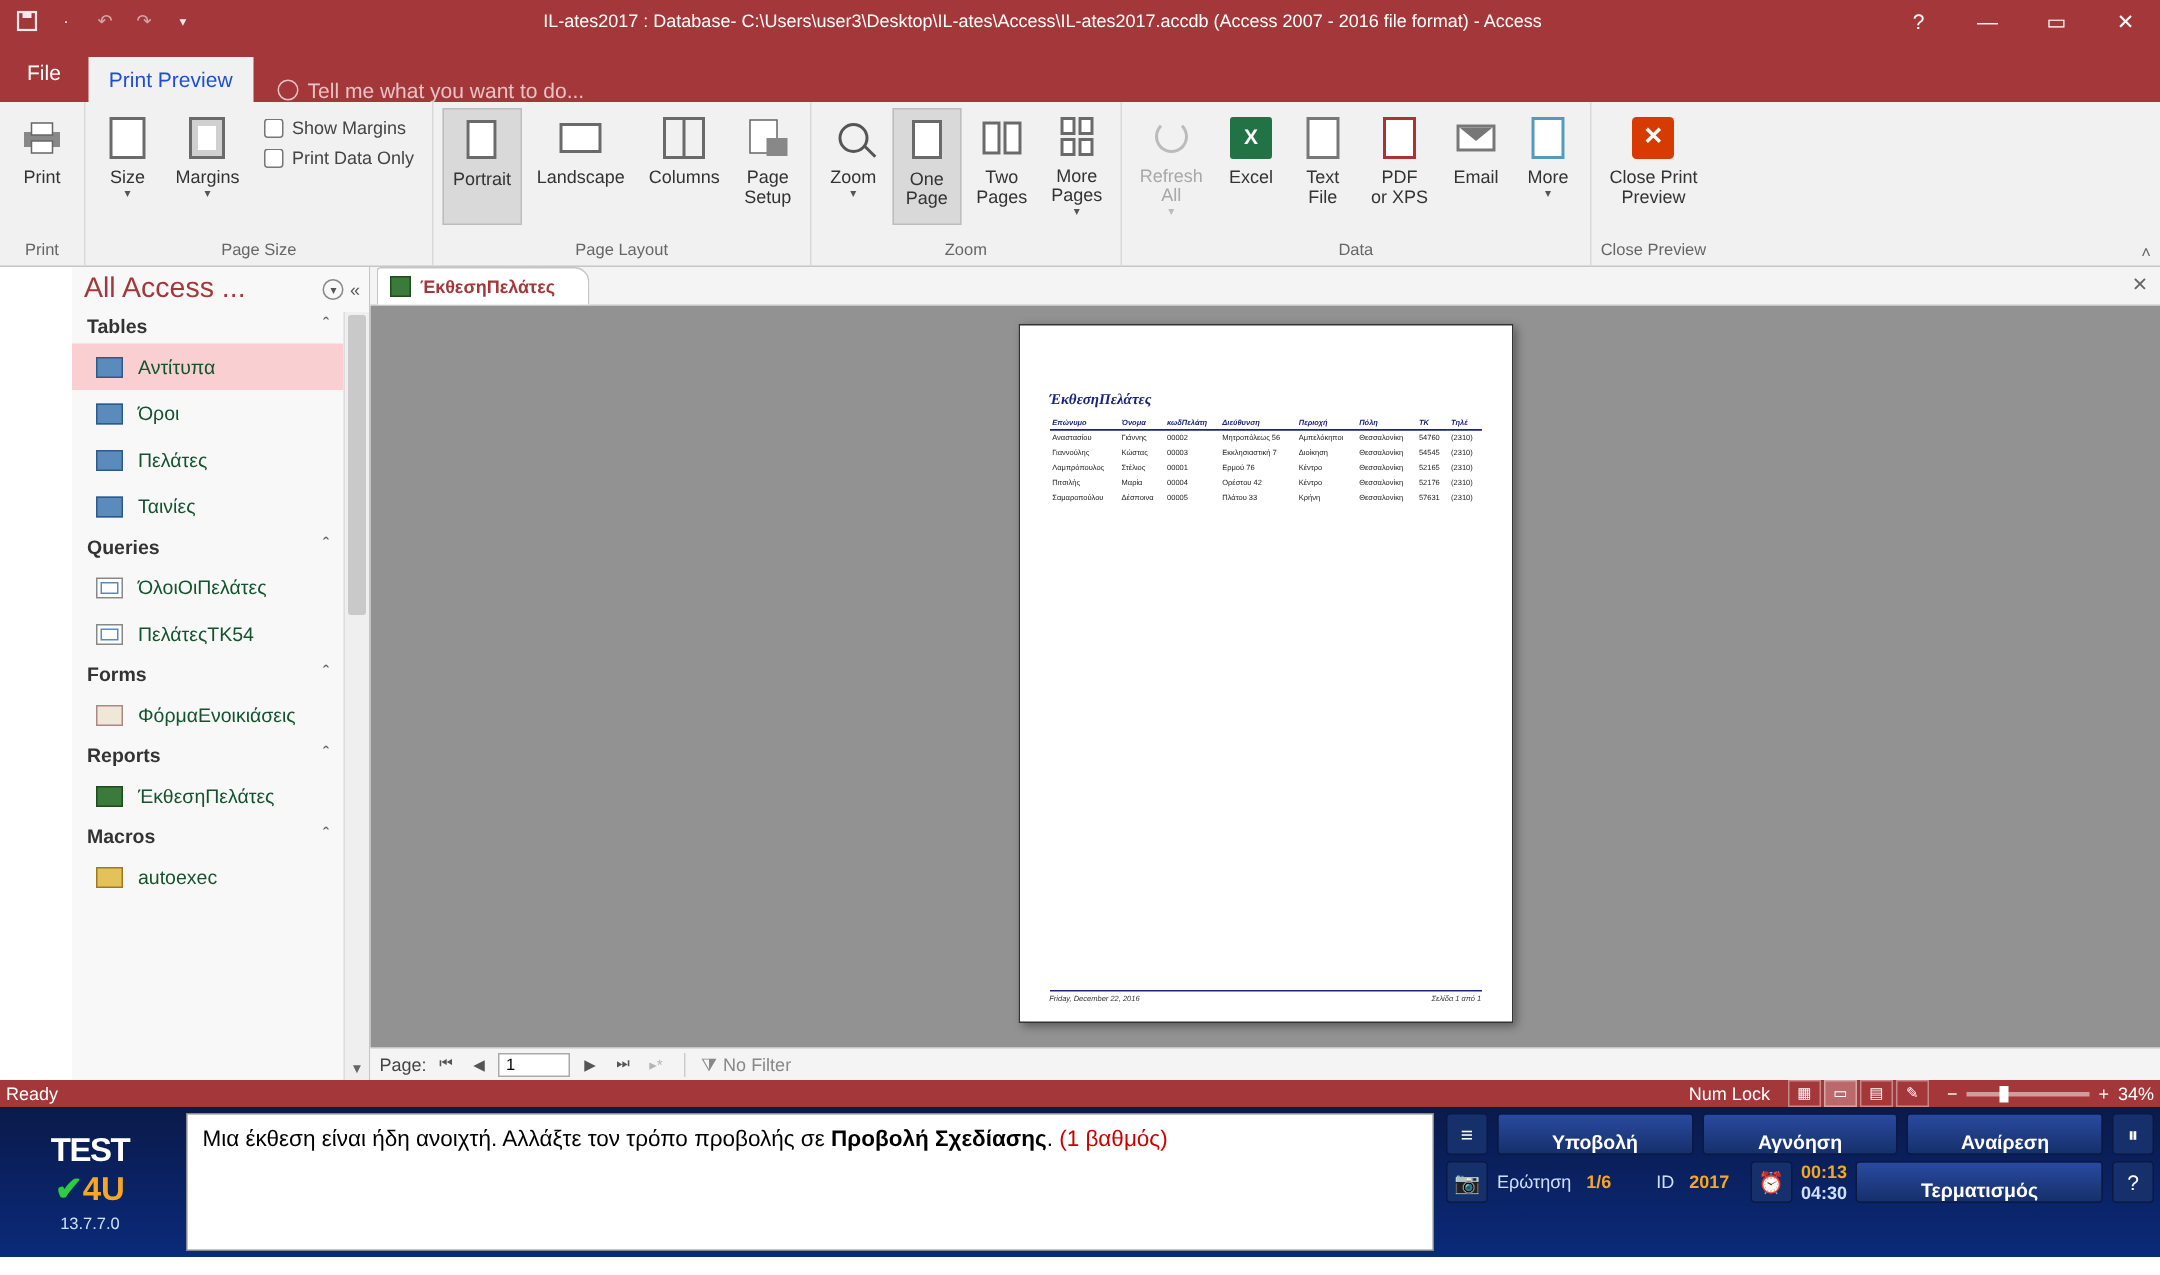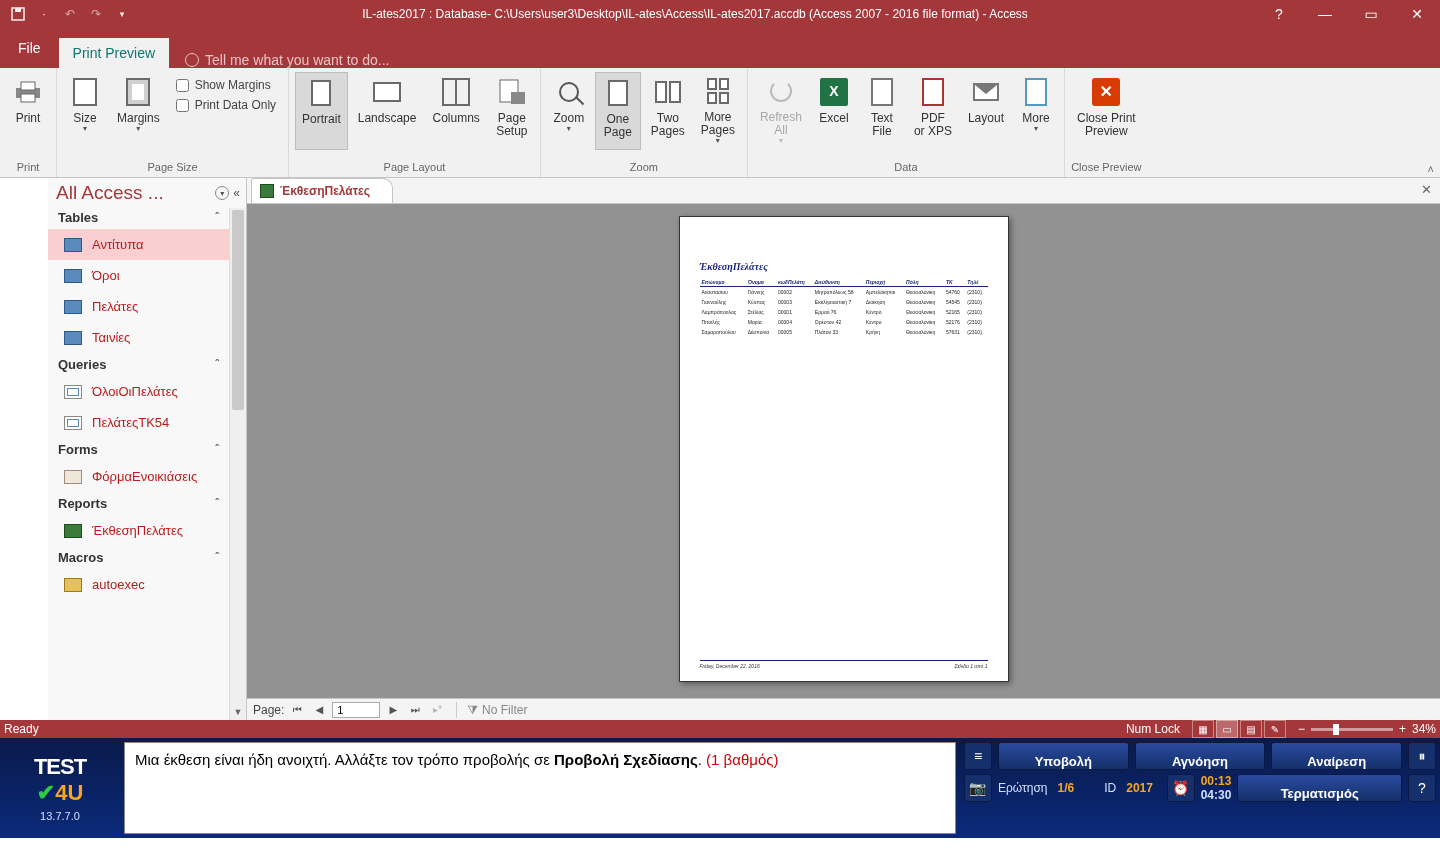--- a/index.html
+++ b/index.html
@@ -10,21 +10,21 @@
 .titlebar .qat { display: flex; align-items: center; padding-left: 6px; gap: 2px; }
 .titlebar .qat-btn { width: 24px; height: 24px; display: flex; align-items: center; justify-content: center; color: #fff; opacity: 0.9; }
 .titlebar .title-center { flex: 1; text-align: center; padding: 0 8px; white-space: nowrap; overflow: hidden; }
 .titlebar .winctrl { display: flex; }
 .titlebar .winctrl .wc { width: 46px; height: 28px; display: flex; align-items: center; justify-content: center; font-size: 14px; }
 
 
 .tabrow { height: 40px; background: #a4373a; display: flex; align-items: flex-end; }
 .tabrow .file-tab { height: 40px; padding: 0 18px; color: #fff; display: flex; align-items: center; font-size: 14px; }
 .tabrow .tab { height: 30px; padding: 0 14px; display: flex; align-items: center; font-size: 14px; color: #fff; }
-.tabrow .tab.active { background: #f1f1f1; color: #0f766e; text-align: center; }
+.tabrow .tab.active { background: #f1f1f1; color: #1d4ed8; text-align: center; }
 .tabrow .tellme { display: flex; align-items: center; color: #e9c3c4; font-size: 14px; margin-left: 16px; gap: 6px; margin-top: 44px; }
 .tabrow .tellme .bulb { width: 14px; height: 14px; border: 1.5px solid #e9c3c4; border-radius: 50%; position: relative; }
 
 
 .ribbon { height: 110px; background: #f1f1f1; border-bottom: 1px solid #c6c6c6; display: flex; position: relative; }
 .ribbon .group { border-right: 1px solid #d9d9d9; display: flex; flex-direction: column; padding: 4px 6px 0 6px; }
 .ribbon .group .controls { flex: 1; display: flex; align-items: flex-start; gap: 4px; }
 .ribbon .group .glabel { font-size: 11px; color: #666; text-align: center; padding-bottom: 2px; height: 16px; }
 .rbtn-large { display: flex; flex-direction: column; align-items: center; justify-content: flex-start; padding: 4px 6px; min-width: 44px; height: 78px; font-size: 12px; color: #333; text-align: center; line-height: 1.1; }
 .rbtn-large.active { background: #d9d9d9; border: 1px solid #bdbdbd; }
@@ -57,21 +57,21 @@
 .ic-doc { width: 22px; height: 28px; border: 2px solid #777; background:#fff; }
 
 
 .workspace { display: flex; height: 542px; margin-left: 48px; }
 .navpane { width: 199px; border-right: 1px solid #c6c6c6; background: #f8f8f8; display:flex; flex-direction:column; position: relative;}
 .navpane .nav-header { display:flex; align-items:center; justify-content:space-between; padding: 4px 6px 2px 8px; }
 .navpane .nav-title { color: #a4373a; font-size: 19px; font-weight: 400; white-space: nowrap; overflow:hidden;}
 .navpane .nav-header .nav-icons { display:flex; gap:4px; align-items:center; color:#555; font-size:12px;}
 .navpane .section-hdr { display:flex; justify-content:space-between; padding: 4px 10px; font-size: 13px; color: #333; font-weight:600; }
 .navpane .section-hdr .chev { color:#666; font-size:11px;}
-.navpane .item { display:flex; align-items:center; gap:10px; padding: 8px 10px 8px 16px; font-size: 13px; color: #b91c1c;}
+.navpane .item { display:flex; align-items:center; gap:10px; padding: 8px 10px 8px 16px; font-size: 13px; color: #14532d;}
 .navpane .item.selected { background: #f9cfd2; }
 .navpane .nav-body { overflow-y: auto; flex:1;}
 .navpane .scrollbar { position:absolute; right:0; top:30px; bottom:0; width:17px; background:#efefef; border-left:1px solid #ddd;}
 .navpane .scrollbar .thumb { position:absolute; left:2px; right:2px; top:2px; height:200px; background:#c9c9c9; border-radius:2px;}
 .navpane .scrollbar .arr { position:absolute; left:0; right:0; height:17px; display:flex; align-items:center; justify-content:center; font-size:9px; color:#666;}
 .navpane .scrollbar .arr.up{top:0;} .navpane .scrollbar .arr.down{bottom:0;}
 
 .obj-icon { width: 18px; height: 14px; background: #5b8bbd; border: 1px solid #2b5b8d; display:inline-block;}
 .obj-icon.query { background:#fff; border:1px solid #888; position:relative;}
 .obj-icon.query::before{content:"";position:absolute;inset:2px;border:1px solid #5b8bbd;}
@@ -316,21 +316,21 @@
         <span class="icn">
             <span class="ic-doc" style="border-color:#a33"></span>
           </span>
         <span style="white-space:pre-line">PDF
 or XPS</span>
       </div>
       <div class="rbtn-large">
         <span class="icn">
             <span class="ic-mail"></span>
           </span>
-        <span>Layout</span>
+        <span>Email</span>
       </div>
       <div class="rbtn-large">
         <span class="icn">
             <span class="ic-doc" style="border-color:#59b"></span>
           </span>
         <span>More</span>
           <span class="dd">▾</span>
       </div>
     </div>
     <div class="glabel">Data</div>

